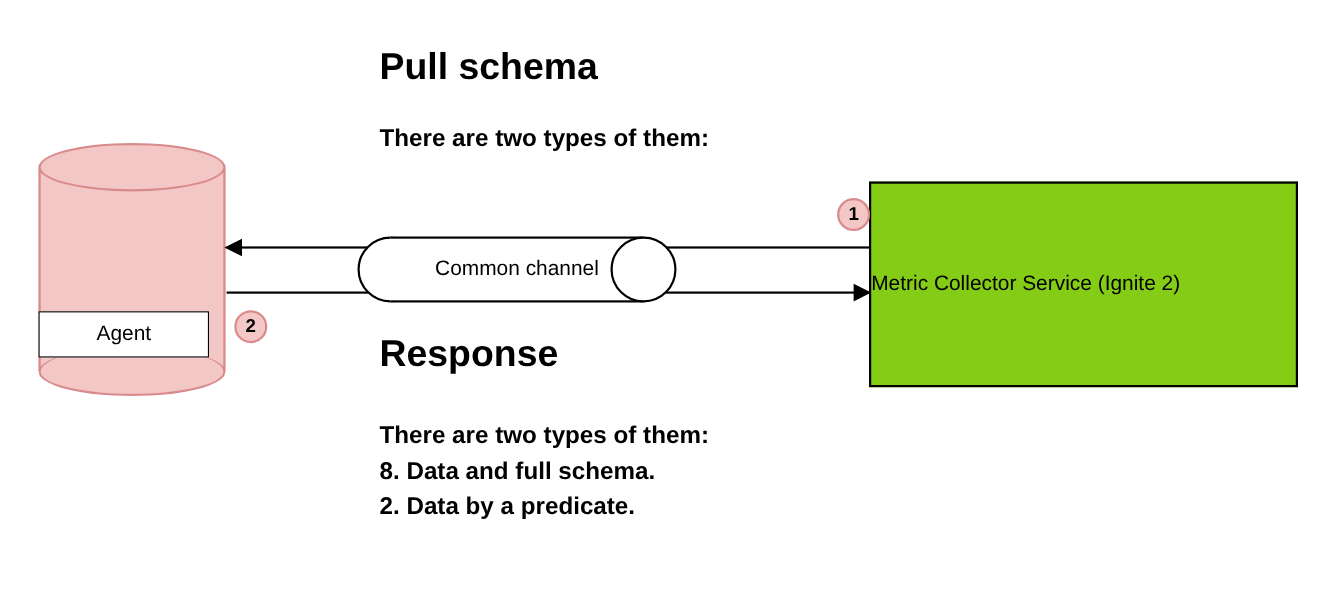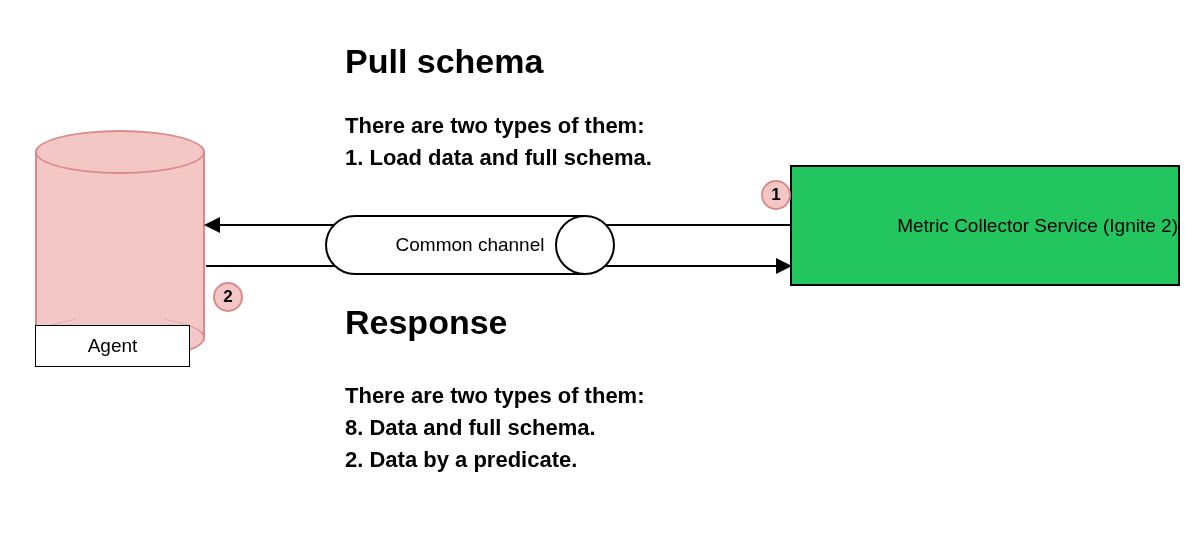--- a/index.html
+++ b/index.html
@@ -58,21 +58,20 @@
       top: 283px;
       width: 155px;
       height: 42px;
       background: #ffffff;
       border: 1.5px solid #000000;
       display: flex;
       align-items: center;
       justify-content: center;
       font-size: 19px;
       z-index: 10;
-      margin-top: 42px;
     }
     .channel {
       position: absolute;
       left: 325px;
       top: 215px;
       width: 290px;
       height: 60px;
       text-align: center;
     }
     .channel-body {
@@ -110,26 +109,26 @@
       background: #ffffff;
       border: 2px solid #000000;
       border-radius: 50%;
       z-index: 6;
     }
     .service-box {
       position: absolute;
       left: 790px;
       top: 165px;
       width: 390px;
-      height: 121px;
-      background: #22c55e;
+      height: 187px;
+      background: #84cc16;
       border: 2px solid #000000;
       display: flex;
       align-items: center;
-      justify-content: flex-end;
+      justify-content: flex-start;
       font-size: 19px;
     }
     .arrow-left {
       position: absolute;
       left: 206px;
       top: 224px;
       width: 584px;
       height: 2px;
       background: #000000;
       z-index: 2;
@@ -246,21 +245,20 @@
 <div class="badge badge-1">
   <span>1</span>
 </div>
 <div class="badge badge-2">
   <span>2</span>
 </div>
 
 <div class="title title-pull">Pull schema</div>
 <div class="desc desc-pull">
   <div>There are two types of them:</div>
-  <div> 1. Load data and full schema.</div>
 </div>
 
 <div class="title title-response">Response</div>
 <div class="desc desc-response">
   <div>There are two types of them:</div>
   <div> 8. Data and full schema.</div>
   <div> 2. Data by a predicate.</div>
 </div>
 
 </body></html>

